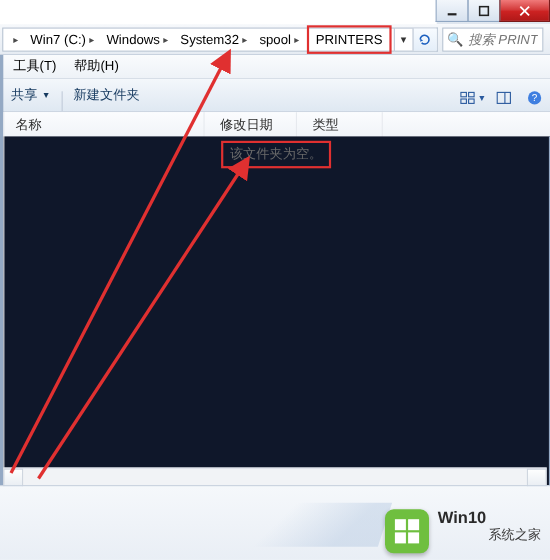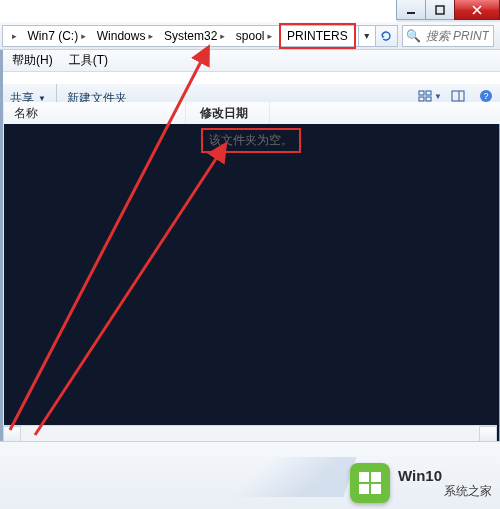--- a/index.html
+++ b/index.html
@@ -120,25 +120,25 @@
     font-size: 12px;
     color: #000;
     display: flex; align-items: center;
     padding-left: 4px;
   }
   .menubar .menu-item { padding: 2px 8px; cursor: default; }
 
   
   .cmdbar {
     position: absolute;
-    top: 84px; left: 0; right: 0;
+    top: 72px; left: 0; right: 0;
     height: 30px;
     background: linear-gradient(#f3f7fb, #dfe8f2);
     border-bottom: 1px solid #c8d2df;
-    display: flex; align-items: flex-start;
+    display: flex; align-items: flex-end;
     font-size: 12px;
     color: #15395f;
   }
   .cmdbar .cmd { padding: 0 10px; display: flex; align-items: center; height: 100%; cursor: default; }
   .cmdbar .cmd .drop { font-size: 8px; margin-left: 4px; }
   .cmdbar .sep { width: 1px; height: 18px; background: #c0cbd9; }
   .cmdbar .spacer { flex: 1; }
   .cmdbar .iconbtn {
     width: 28px; height: 24px;
     display: flex; align-items: center; justify-content: center;
@@ -156,21 +156,21 @@
     display: flex;
     font-size: 12px;
     color: #2a2a2a;
   }
   .columns .col {
     border-right: 1px solid #e6e9ee;
     padding: 3px 10px 0 14px;
     cursor: default;
   }
   .columns .col-name { flex: 0 0 186px; }
-  .columns .col-date { flex: 0 0 84px; font-weight: bold; }
+  .columns .col-date { flex: 0 0 84px; }
   .columns .col-type { flex: 0 0 78px; }
   .columns .col-size { flex: 1 1 auto; }
 
   
   .content {
     position: absolute;
     top: 124px; left: 0; right: 0; bottom: 68px;
     background: #0f172a;
     border-left: 1px solid #94a9c4;
     border-right: 1px solid #94a9c4;
@@ -240,21 +240,21 @@
     position: absolute;
     top: 0; left: 0;
     width: 500px; height: 509px;
     pointer-events: none;
   }
 
   
   .watermark {
     position: absolute;
     right: 8px; bottom: 6px;
-    display: flex; align-items: center;
+    display: flex; 
     gap: 8px;
   }
   .wm-badge {
     width: 40px; height: 40px;
     border-radius: 8px;
     background: #6fbf3f;
     display: flex; align-items: center; justify-content: center;
     box-shadow: 0 2px 4px rgba(0,0,0,.25);
   }
   .wm-text { display: flex; flex-direction: column; line-height: 1.1; }
@@ -320,22 +320,22 @@
         </svg>
       </div>
     </div>
     <div class="search-box">
       <span class="mag">🔍</span>
       <input type="text" placeholder="搜索 PRINTERS" style="">
     </div>
   </div>
 
   <div class="menubar">
+    <div class="menu-item">工具(T)</div>
     <div class="menu-item">帮助(H)</div>
-    <div class="menu-item">工具(T)</div>
   </div>
 
   <div class="cmdbar">
     <div class="cmd">
       <span>共享</span>
       <span class="drop">▼</span>
     </div>
     <div class="sep"></div>
     <div class="cmd">
       <span>新建文件夹</span>
@@ -360,20 +360,21 @@
       <svg width="14" height="14" viewBox="0 0 14 14">
         <circle cx="7" cy="7" r="6" fill="#3f7fe0"></circle>
         <text x="7" y="10" text-anchor="middle" font-size="9" fill="#fff" font-family="Tahoma">?</text>
       </svg>
     </div>
   </div>
 
   <div class="columns">
     <div class="col col-name">名称</div>
     <div class="col col-date">修改日期</div>
+    <div class="col col-type">类型</div>
   </div>
 
   <div class="content">
     <div class="empty-msg">该文件夹为空。</div>
   </div>
 
   <div class="left-edge"></div>
   <div class="side-split"></div>
 
   <div class="gutter-bottom"></div>

